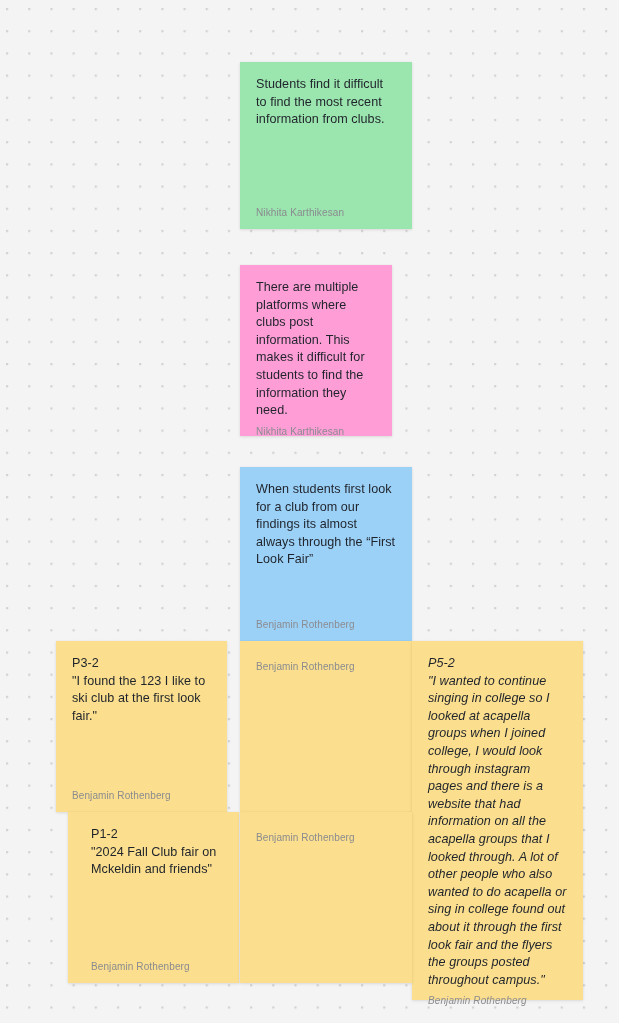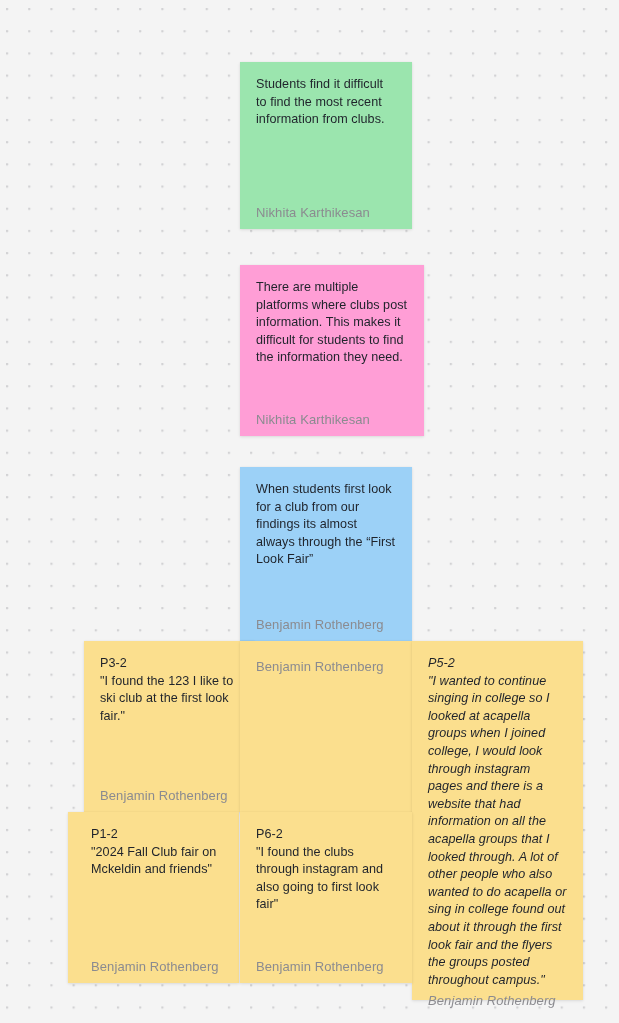--- a/index.html
+++ b/index.html
@@ -49,61 +49,60 @@
   .note-label {
     font-size: 12.6px;
     line-height: 17.6px;
     color: #1f232b;
     letter-spacing: 0.05px;
     margin-bottom: 0px;
   }
 
   .note-author {
     flex: 0 0 auto;
-    font-size: 13px;
+    font-size: 10px;
     line-height: 12px;
     color: #8b8b90;
     letter-spacing: 0.1px;
     padding-top: 6px;
   }
 
   
   .n-green  { background-color: #9be5ae; }
   .n-pink   { background-color: #ff9ed6; }
   .n-blue   { background-color: #9cd1f7; }
   .n-yellow { background-color: #fbdf8e; }
 </style>
 </head>
 <body>
 
 <div id="board">
     <div class="note n-green" style="left: 240px; top: 62px; width: 172px; height: 167px; background-color: rgb(155, 229, 174);">
       <div class="note-body"><div>Students find it difficult to find the most recent information from clubs.</div></div>
       <div class="note-author">Nikhita Karthikesan</div>
     </div>
-    <div class="note n-pink" style="left: 240px; top: 265px; width: 184px; height: 171px; background-color: rgb(255, 158, 214);">
+    <div class="note n-pink" style="left: 240px; top: 265px; width: 152px; height: 171px; background-color: rgb(255, 158, 214);">
       <div class="note-body"><div>There are multiple platforms where clubs post information. This makes it difficult for students to find the information they need.</div></div>
       <div class="note-author">Nikhita Karthikesan</div>
     </div>
     <div class="note n-blue" style="left: 240px; top: 467px; width: 172px; height: 174px; background-color: rgb(156, 209, 247);">
       <div class="note-body"><div>When students first look for a club from our findings its almost always through the “First Look Fair”</div></div>
       <div class="note-author">Benjamin Rothenberg</div>
     </div>
-    <div class="note n-yellow" style="left: 84px; top: 641px; width: 171px; height: 171px; background-color: rgb(251, 223, 142);">
+    <div class="note n-yellow" style="left: 56px; top: 641px; width: 171px; height: 171px; background-color: rgb(251, 223, 142);">
       <div class="note-body"><div class="note-label">P3-2</div><div>"I found the 123 I like to ski club at the first look fair."</div></div>
       <div class="note-author">Benjamin Rothenberg</div>
     </div>
     <div class="note n-yellow" style="left: 240px; top: 641px; width: 172px; height: 171px; background-color: rgb(251, 223, 142);">
       <div class="note-author">Benjamin Rothenberg</div>
     </div>
     <div class="note n-yellow" style="left: 412px; top: 641px; width: 171px; height: 359px; background-color: rgb(251, 223, 142); font-style: italic;">
       <div class="note-body"><div class="note-label">P5-2</div><div>"I wanted to continue singing in college so I looked at acapella groups when I joined college, I would look through instagram pages and there is a website that had information on all the acapella groups that I looked through. A lot of other people who also wanted to do acapella or sing in college found out about it through the first look fair and the flyers the groups posted throughout campus."</div></div>
       <div class="note-author">Benjamin Rothenberg</div>
     </div>
     <div class="note n-yellow" style="left: 68px; top: 812px; width: 171px; height: 171px; background-color: rgb(251, 223, 142); padding-left: 23px;">
       <div class="note-body"><div class="note-label">P1-2</div><div>"2024 Fall Club fair on Mckeldin and friends"</div></div>
       <div class="note-author">Benjamin Rothenberg</div>
     </div>
     <div class="note n-yellow" style="left: 240px; top: 812px; width: 172px; height: 171px; background-color: rgb(251, 223, 142);">
-      <div class="note-body"><div class="note-label">P6-2</div><div>"I found the clubs through instagram and also going to first look fair"</div></div>
       <div class="note-author">Benjamin Rothenberg</div>
     </div>
   </div>
 
 </body></html>

